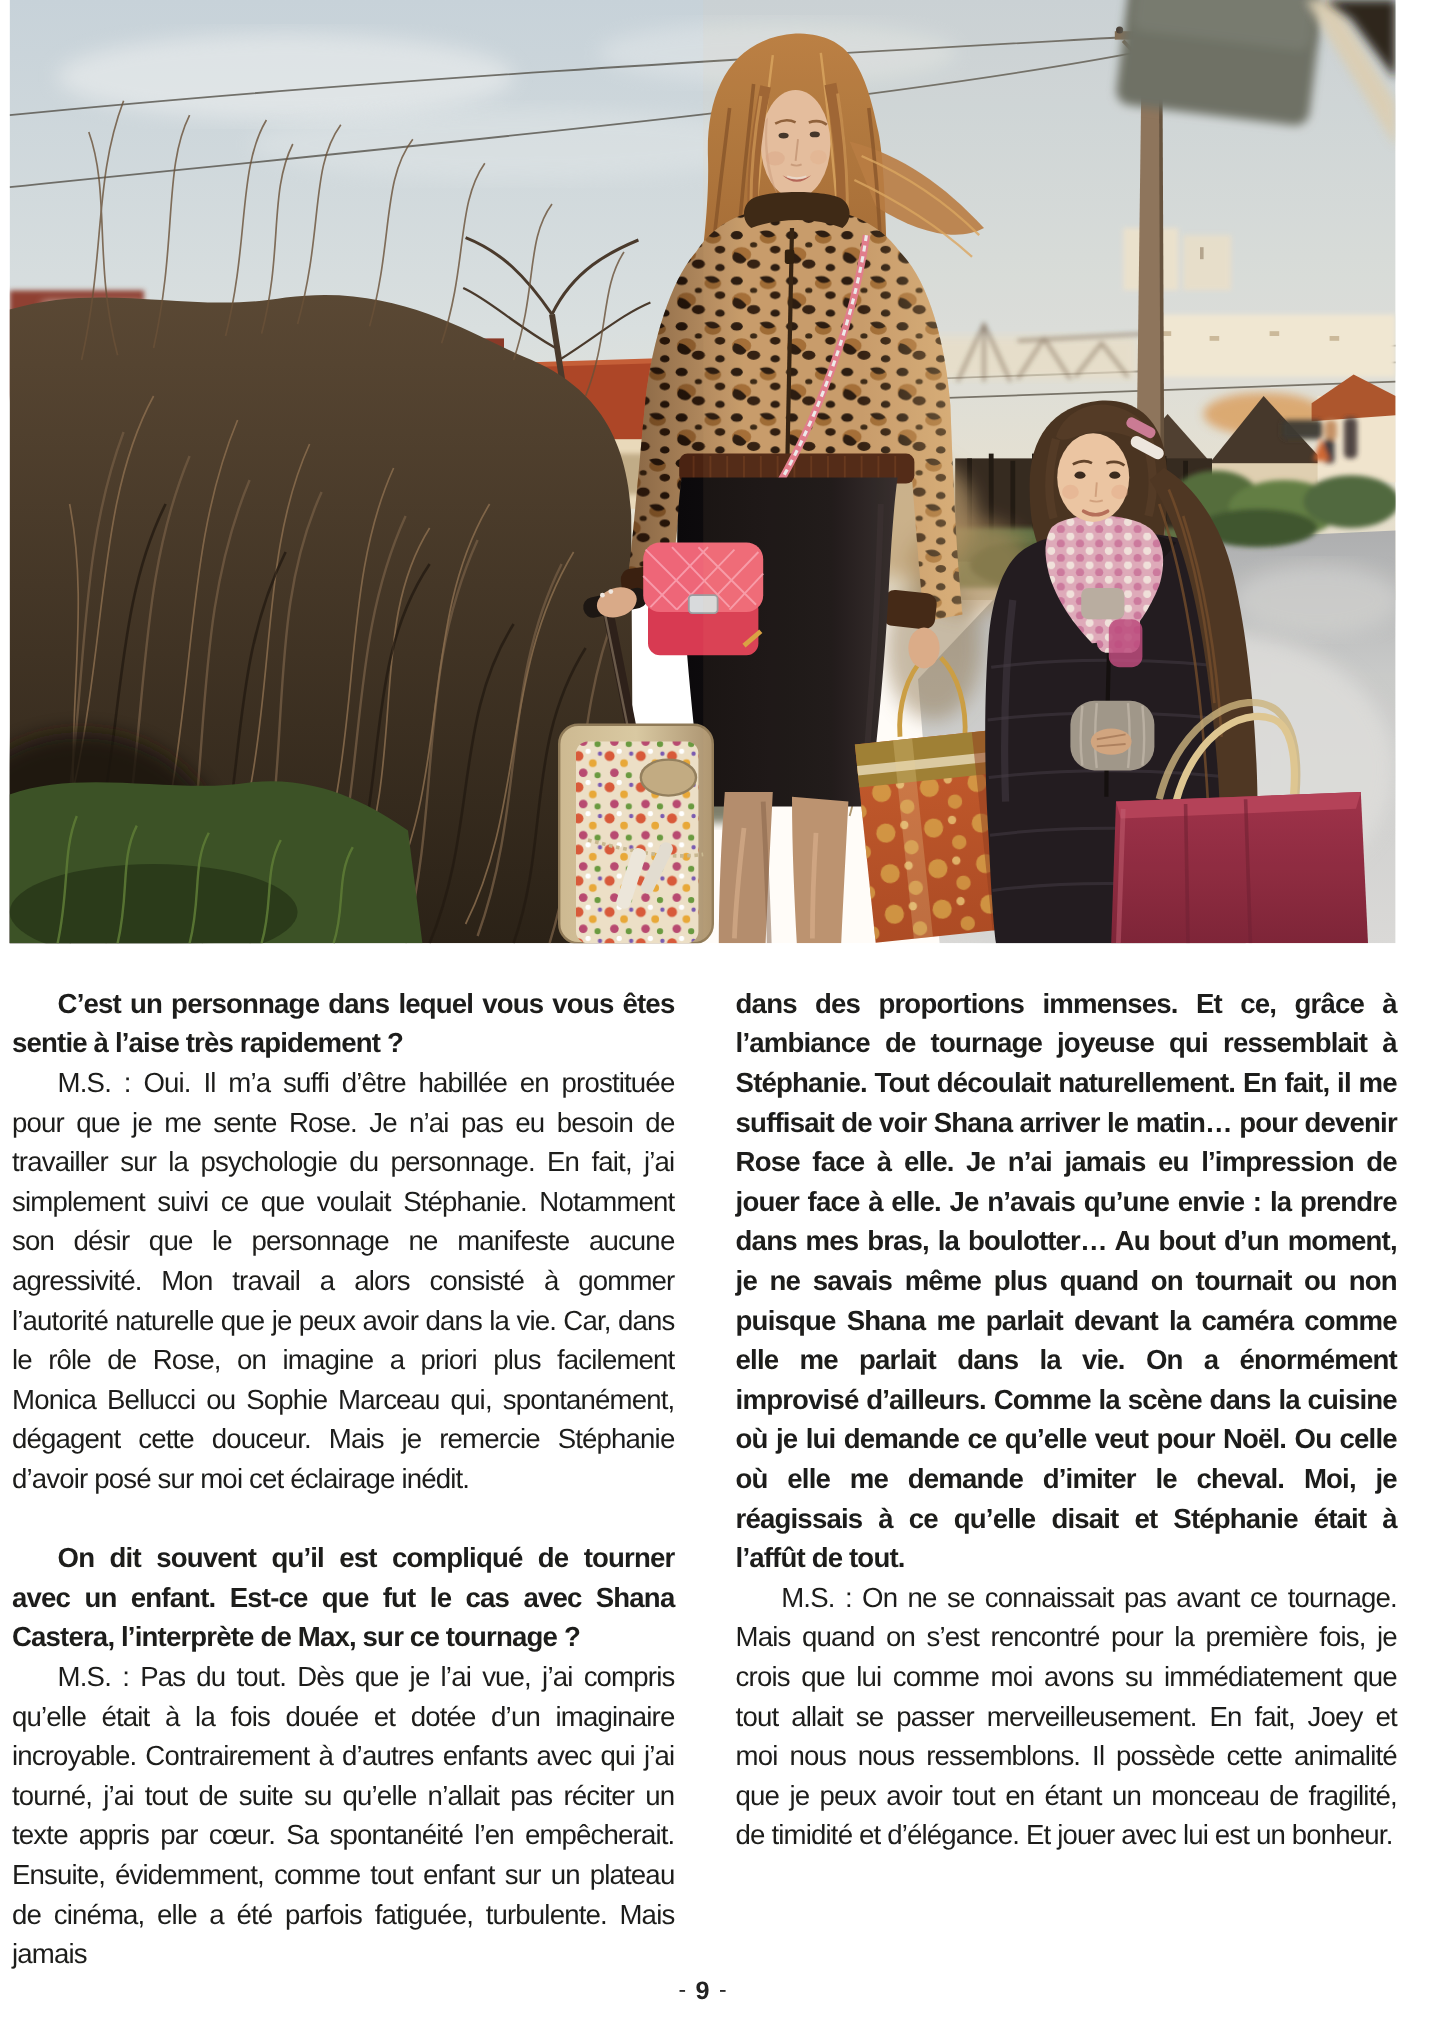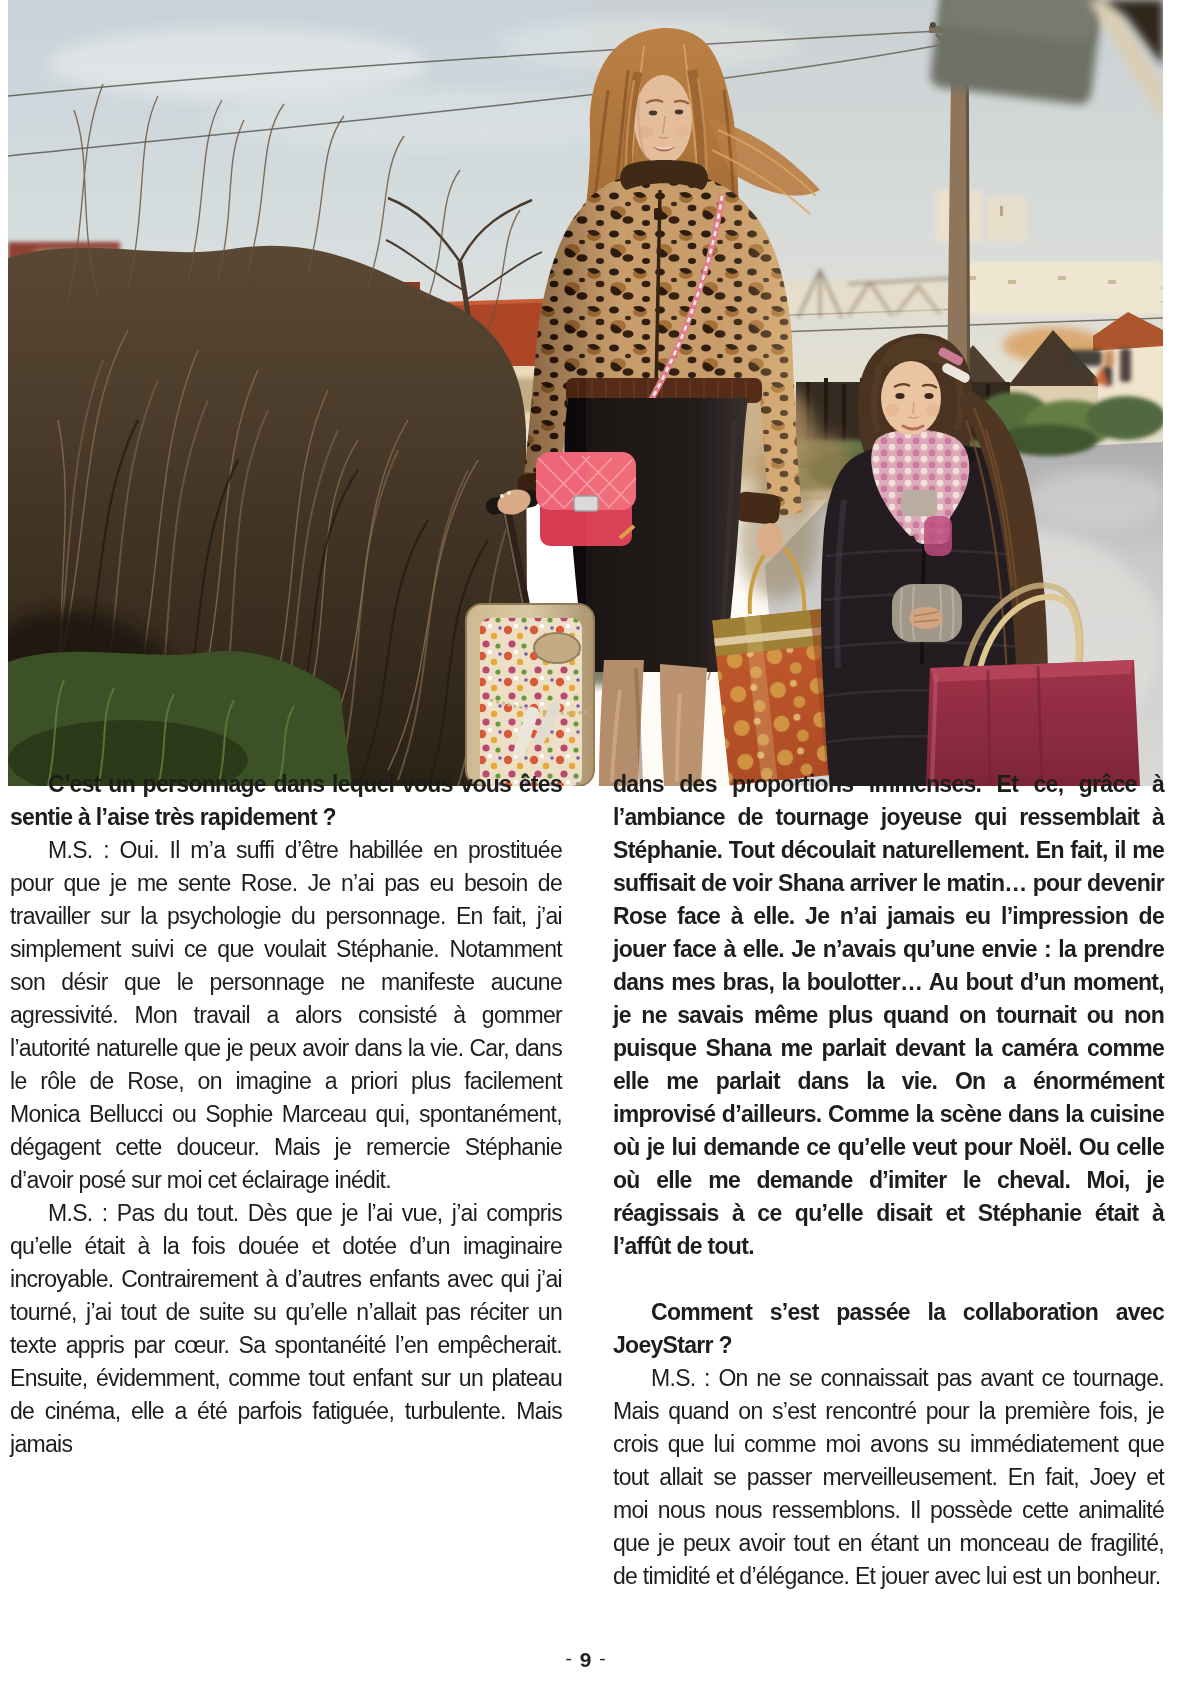--- a/index.html
+++ b/index.html
@@ -1,20 +1,20 @@
 <!DOCTYPE html>
 <html><head>
 <meta charset="utf-8">
 <style>
   html,body{margin:0;padding:0;background:#ffffff;}
   .page{position:relative;width:1200px;height:1694px;background:#ffffff;overflow:hidden;
         font-family:"Liberation Sans",sans-serif;color:#1c1c1a;}
   .photo{position:absolute;left:8px;top:0;width:1155px;height:786px;margin:0;}
   .photo svg{display:block;}
-  .col{position:absolute;top:768px;text-align:justify;font-size:23px;line-height:33px;
+  .col{position:absolute;top:820px;text-align:justify;font-size:23px;line-height:33px;
        letter-spacing:-0.7px;color:#1d1d1b;}
   .col-left{left:10px;width:552px;}
   .col-right{left:613px;width:551px;}
   .col p{margin:0;text-indent:38px;}
   .col p.q{font-weight:bold;margin-top:33px;}
   .col p.q.first{margin-top:0;}
   .col p.cont{text-indent:0;font-weight:bold;}
   .page-number{position:absolute;top:1648px;left:16px;width:1140px;text-align:center;
        font-size:21px;letter-spacing:1px;color:#222;}
   .page-number .num{font-weight:bold;}
@@ -537,25 +537,25 @@
       </g>
 
       <rect x="578" y="0" width="577" height="786" fill="#ffc88c" opacity="0.06"></rect>
     </svg>
   </figure>
 
   <main>
     <section class="col col-left">
         <p class="q first">C’est un personnage dans lequel vous vous êtes sentie à l’aise très rapidement&nbsp;?</p>
         <p class="a">M.S.&nbsp;: Oui. Il m’a suffi d’être habillée en prostituée pour que je me sente Rose. Je n’ai pas eu besoin de travailler sur la psychologie du personnage. En fait, j’ai simplement suivi ce que voulait Stéphanie. Notamment son désir que le personnage ne manifeste aucune agressivité. Mon travail a alors consisté à gommer l’autorité naturelle que je peux avoir dans la vie. Car, dans le rôle de Rose, on imagine a priori plus facilement Monica Bellucci ou Sophie Marceau qui, spontanément, dégagent cette douceur. Mais je remercie Stéphanie d’avoir posé sur moi cet éclairage inédit.</p>
+        <p class="q">On dit souvent qu’il est compliqué de tourner avec un enfant. Est-ce que fut le cas avec Shana Castera, l’interprète de Max, sur ce tournage&nbsp;?</p>
         <p class="a">M.S.&nbsp;: Pas du tout. Dès que je l’ai vue, j’ai compris qu’elle était à la fois douée et dotée d’un imaginaire incroyable. Contrairement à d’autres enfants avec qui j’ai tourné, j’ai tout de suite su qu’elle n’allait pas réciter un texte appris par cœur. Sa spontanéité l’en empêcherait. Ensuite, évidemment, comme tout enfant sur un plateau de cinéma, elle a été parfois fatiguée, turbulente. Mais jamais</p>
       </section>
     <section class="col col-right">
         <p class="a cont">dans des proportions immenses. Et ce, grâce à l’ambiance de tournage joyeuse qui ressemblait à Stéphanie. Tout découlait naturellement. En fait, il me suffisait de voir Shana arriver le matin… pour devenir Rose face à elle. Je n’ai jamais eu l’impression de jouer face à elle. Je n’avais qu’une envie&nbsp;: la prendre dans mes bras, la boulotter… Au bout d’un moment, je ne savais même plus quand on tournait ou non puisque Shana me parlait devant la caméra comme elle me parlait dans la vie. On a énormément improvisé d’ailleurs. Comme la scène dans la cuisine où je lui demande ce qu’elle veut pour Noël. Ou celle où elle me demande d’imiter le cheval. Moi, je réagissais à ce qu’elle disait et Stéphanie était à l’affût de tout.</p>
-        <p class="q">Comment s’est passée la collaboration avec JoeyStarr&nbsp;?</p>
         <p class="a">M.S.&nbsp;: On ne se connaissait pas avant ce tournage. Mais quand on s’est rencontré pour la première fois, je crois que lui comme moi avons su immédiatement que tout allait se passer merveilleusement. En fait, Joey et moi nous nous ressemblons. Il possède cette animalité que je peux avoir tout en étant un monceau de fragilité, de timidité et d’élégance. Et jouer avec lui est un bonheur.</p>
       </section>
   </main>
 
   <footer class="page-number">
     <span class="dash">-</span>
     <span class="num">9</span>
     <span class="dash">-</span>
   </footer>
 

